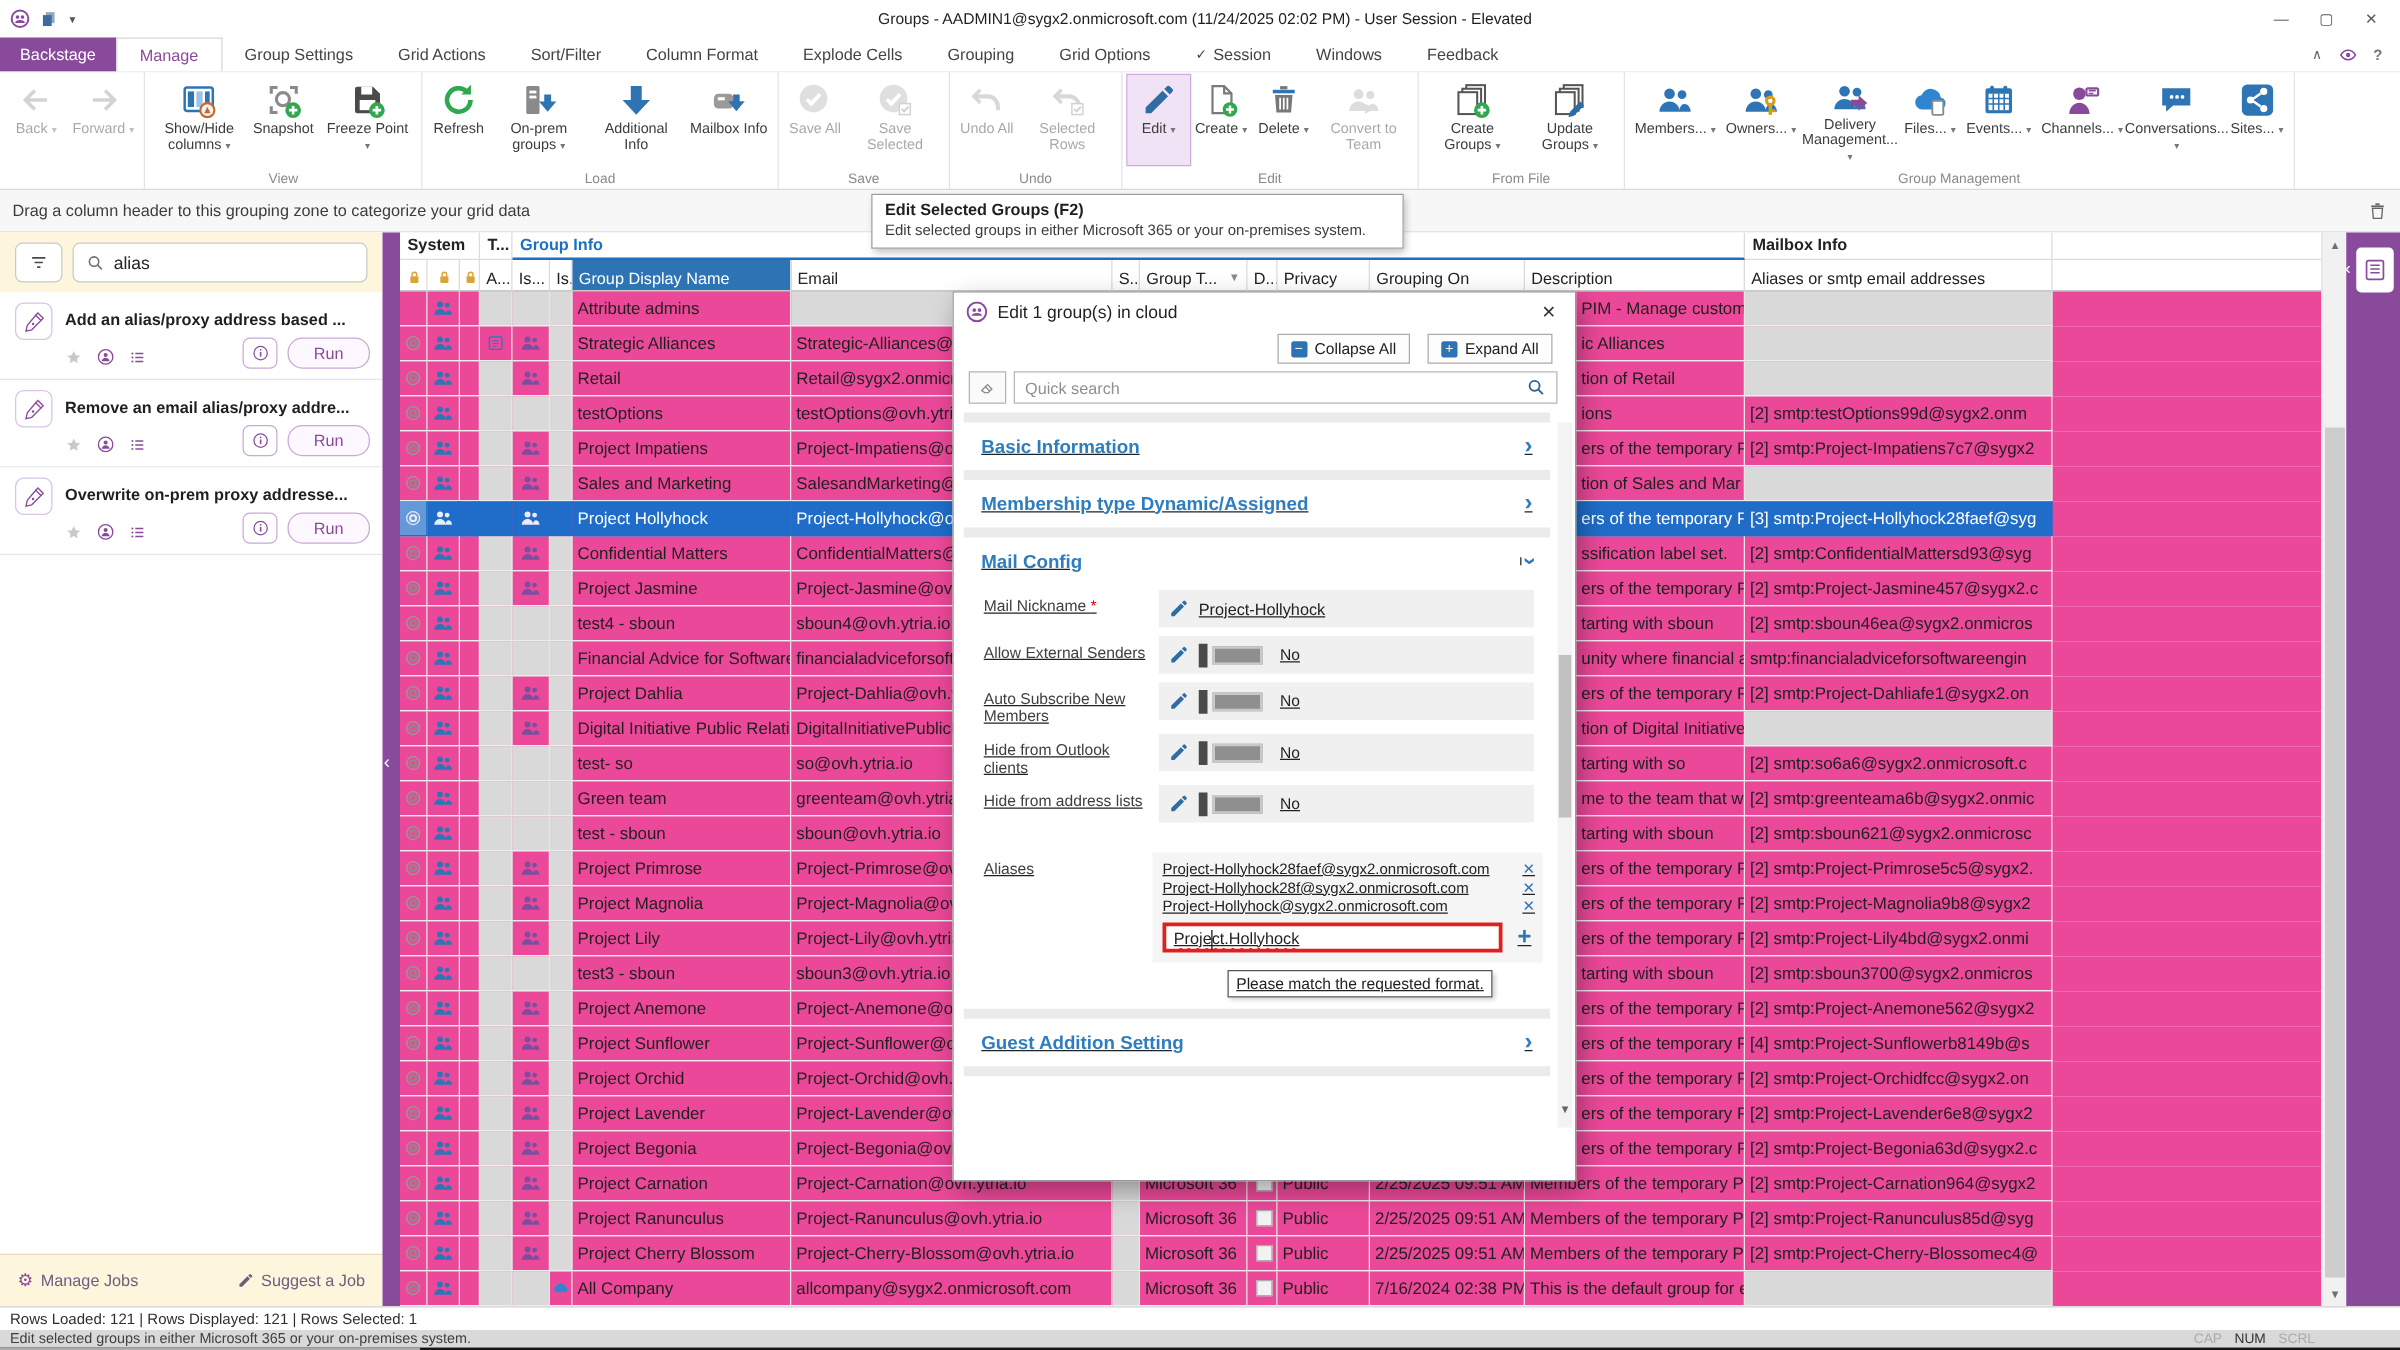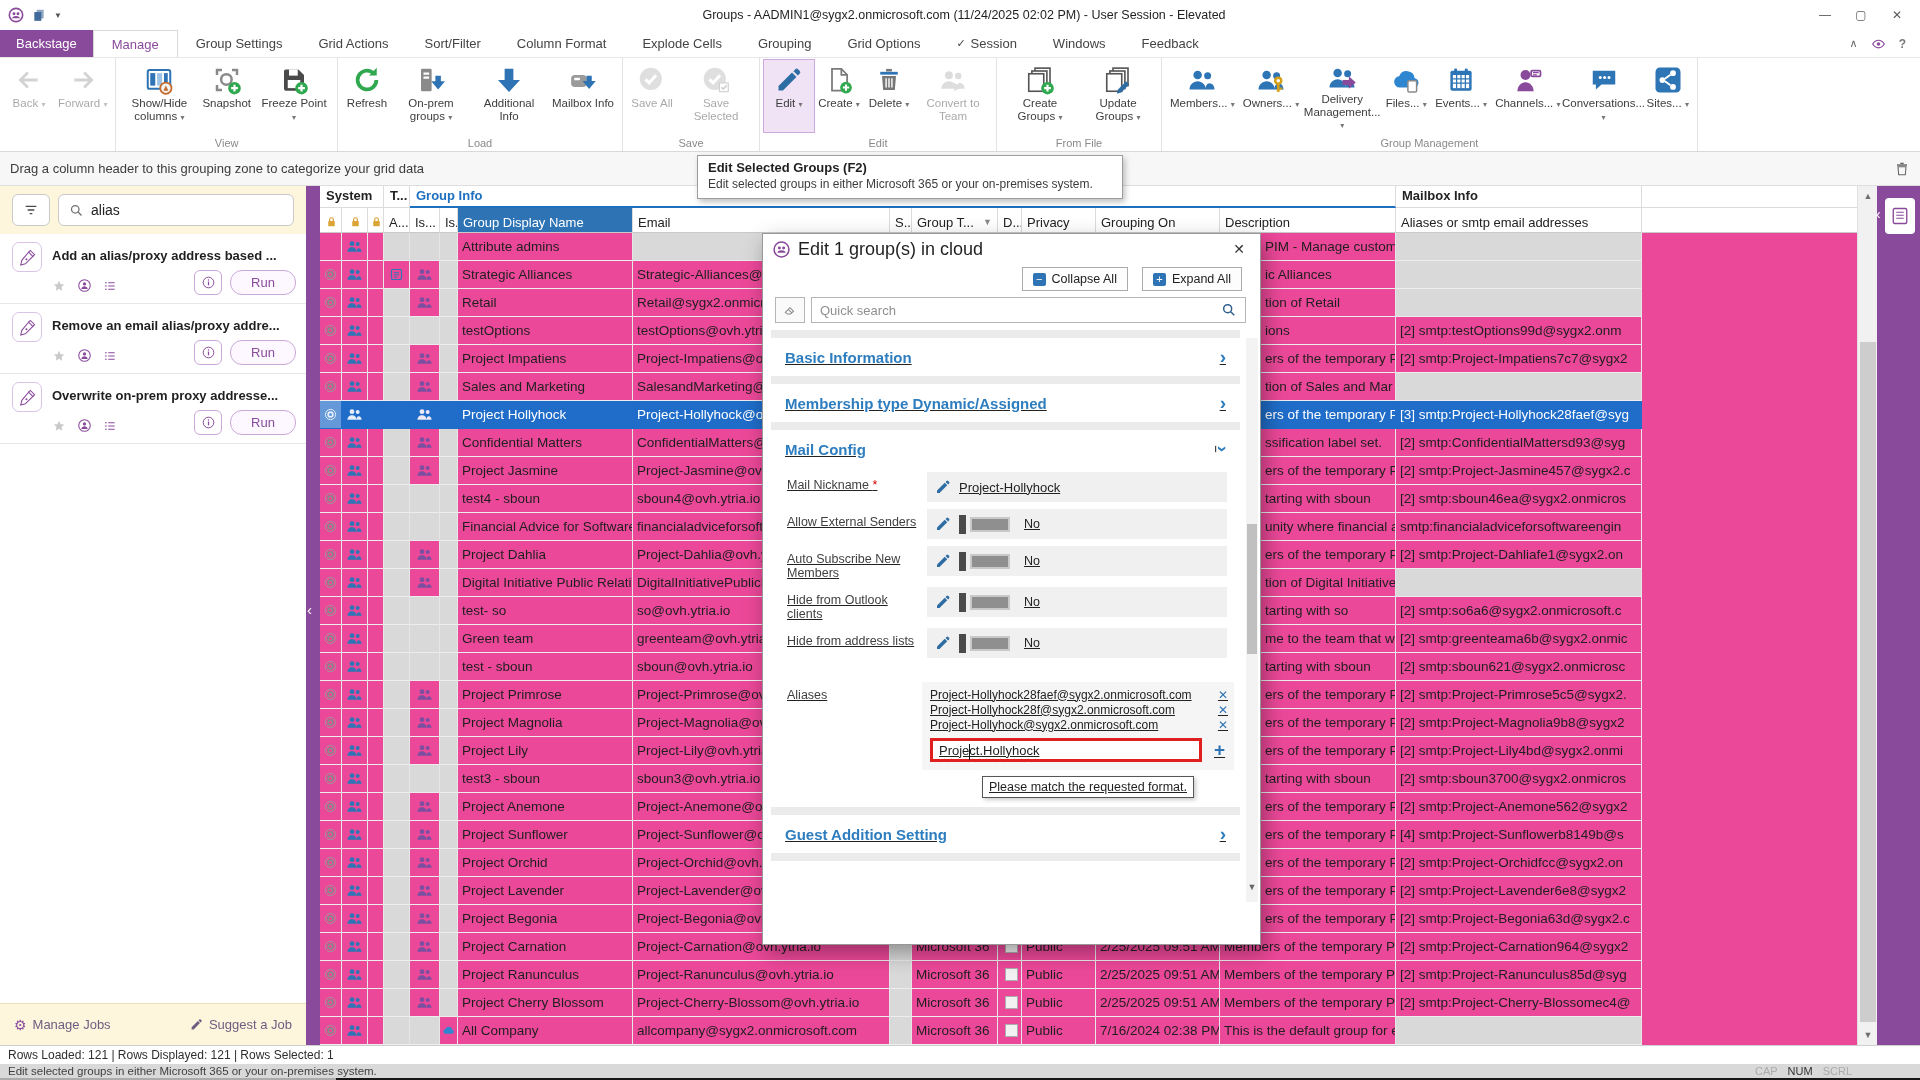--- a/index.html
+++ b/index.html
@@ -91,21 +91,21 @@
   .vs-thumb { position:absolute; left:2px; width:16px; background:#cdcdcd; top:156px; height:680px; }
 
   
   .tooltip1 { position:absolute; left:697px; top:155px; width:426px; height:44px; background:#fff; border:1px solid #9e9e9e; box-shadow:2px 3px 6px rgba(0,0,0,.25); z-index:30; padding:4px 10px; }
   .tooltip1 .tt-title { font-size:13px; font-weight:bold; color:#1f1f1f; }
   .tooltip1 .tt-body { font-size:12px; color:#3c3c3c; margin-top:2px; }
 
   
   .modal { position:absolute; left:762px; top:233px; width:499px; height:712px; background:#fff; border:1px solid #989898; box-shadow:4px 8px 20px rgba(0,0,0,.35); z-index:40; }
   .m-title { height:30px; display:flex; align-items:center; gap:8px; padding:0 10px; }
-  .m-title .txt { font-size:18px; color:#1f1f1f; }
+  .m-title .txt { font-size:14px; color:#1f1f1f; }
   .m-close { margin-left:auto; color:#333; font-size:14px; width:22px; text-align:center; }
   .m-tools { height:30px; display:flex; justify-content:flex-end; gap:14px; padding:3px 18px 3px 0; }
   .m-toolbtn { height:24px; padding:0 10px; border:1px solid #ababab; background:#fdfdfd; display:flex; align-items:center; gap:6px; font-size:12.5px; color:#222; }
   .m-sq { width:13px; height:13px; background:#2e74b5; color:#fff; font-size:11px; line-height:12px; text-align:center; border-radius:2px; }
   .m-search { height:32px; display:flex; align-items:center; gap:6px; padding:0 14px 0 12px; }
   .m-eraser { width:30px; height:26px; border:1px solid #b5b5b5; background:#fafafa; display:flex; align-items:center; justify-content:center; }
   .m-sinput { flex:1; height:26px; border:1px solid #b5b5b5; display:flex; align-items:center; padding:0 8px; color:#8f8f8f; font-size:13px; }
   .m-sinput .mag { margin-left:auto; }
   .m-body { position:relative; height:540px; overflow:hidden; padding:4px 26px 0 14px;text-decoration:underline; }
   .m-strip { height:8px; background:#ebebeb; margin:0 -6px 0 -6px; }
@@ -327,20 +327,45 @@
                 <path d="M16.6 18.2l1.6 1.6 3-3.2" stroke="#9a9a9a" stroke-width="1.4" fill="none"></path>
               </svg>
             </span>
             <span class="rlabel">Save Selected</span>
           </div>
         </div>
         <div class="rglabel">Save</div>
       </div>
       <div class="rgroup">
         <div class="rbtns">
+          <div class="rbtn dis">
+            <span class="ric ic">
+              <svg width="28" height="28" viewBox="0 0 24 24">
+                <path d="M8 5L3.5 9.5 8 14" fill="none" stroke="#a9a9a9" stroke-width="2.4"></path>
+                <path d="M4 9.5h9a7 7 0 017 7V19" fill="none" stroke="#a9a9a9" stroke-width="2.8"></path>
+              </svg>
+            </span>
+            <span class="rlabel">Undo All</span>
+          </div>
+          <div class="rbtn dis">
+            <span class="ric ic">
+              <svg width="28" height="28" viewBox="0 0 24 24">
+                <path d="M8 5L3.5 9.5 8 14" fill="none" stroke="#a9a9a9" stroke-width="2.4"></path>
+                <path d="M4 9.5h9a7 7 0 017 7V19" fill="none" stroke="#a9a9a9" stroke-width="2.8"></path>
+                <rect x="15" y="14.5" width="7.5" height="7.5" fill="#fff" stroke="#9a9a9a"></rect>
+                <path d="M16.6 18.2l1.6 1.6 3-3.2" stroke="#9a9a9a" stroke-width="1.4" fill="none"></path>
+              </svg>
+            </span>
+            <span class="rlabel">Selected Rows</span>
+          </div>
+        </div>
+        <div class="rglabel">Undo</div>
+      </div>
+      <div class="rgroup">
+        <div class="rbtns">
           <div class="rbtn hl">
             <span class="ric ic">
               <svg width="28" height="28" viewBox="0 0 24 24">
                 <path d="M3 17.2V21h3.8L18.4 9.4l-3.8-3.8L3 17.2z" fill="#2e6da4"></path>
                 <path d="M15.8 4.4l3.8 3.8 1.5-1.5a1.8 1.8 0 000-2.6l-1.2-1.2a1.8 1.8 0 00-2.6 0z" fill="#2e6da4"></path>
               </svg>
             </span>
             <span class="rlabel">Edit <span class="mn">▾</span></span>
           </div>
           <div class="rbtn">

